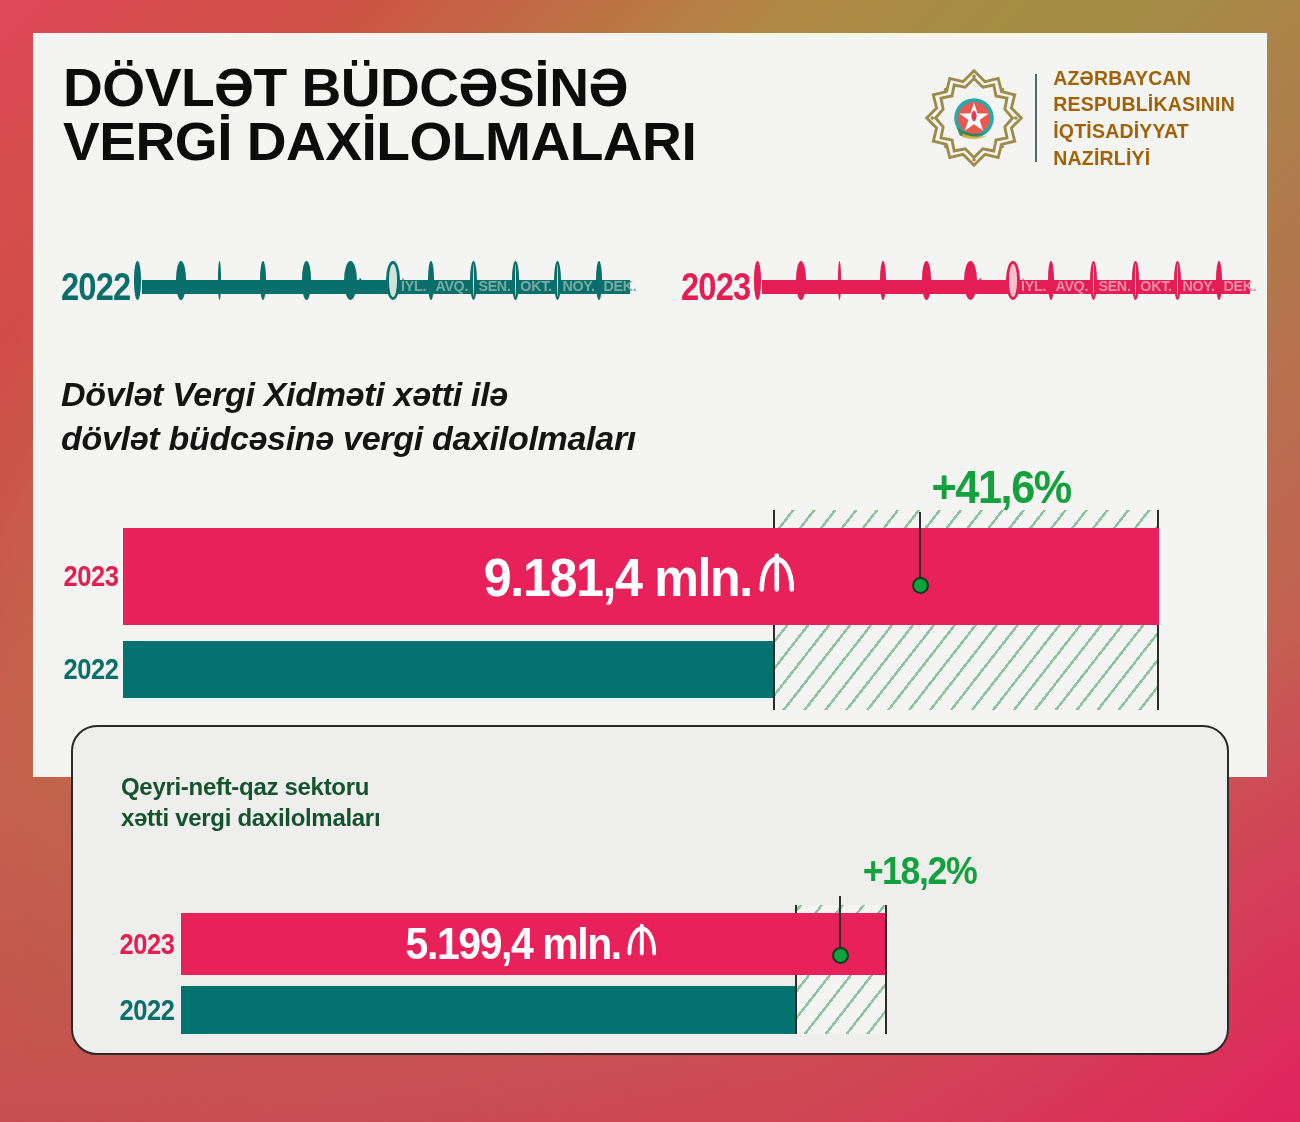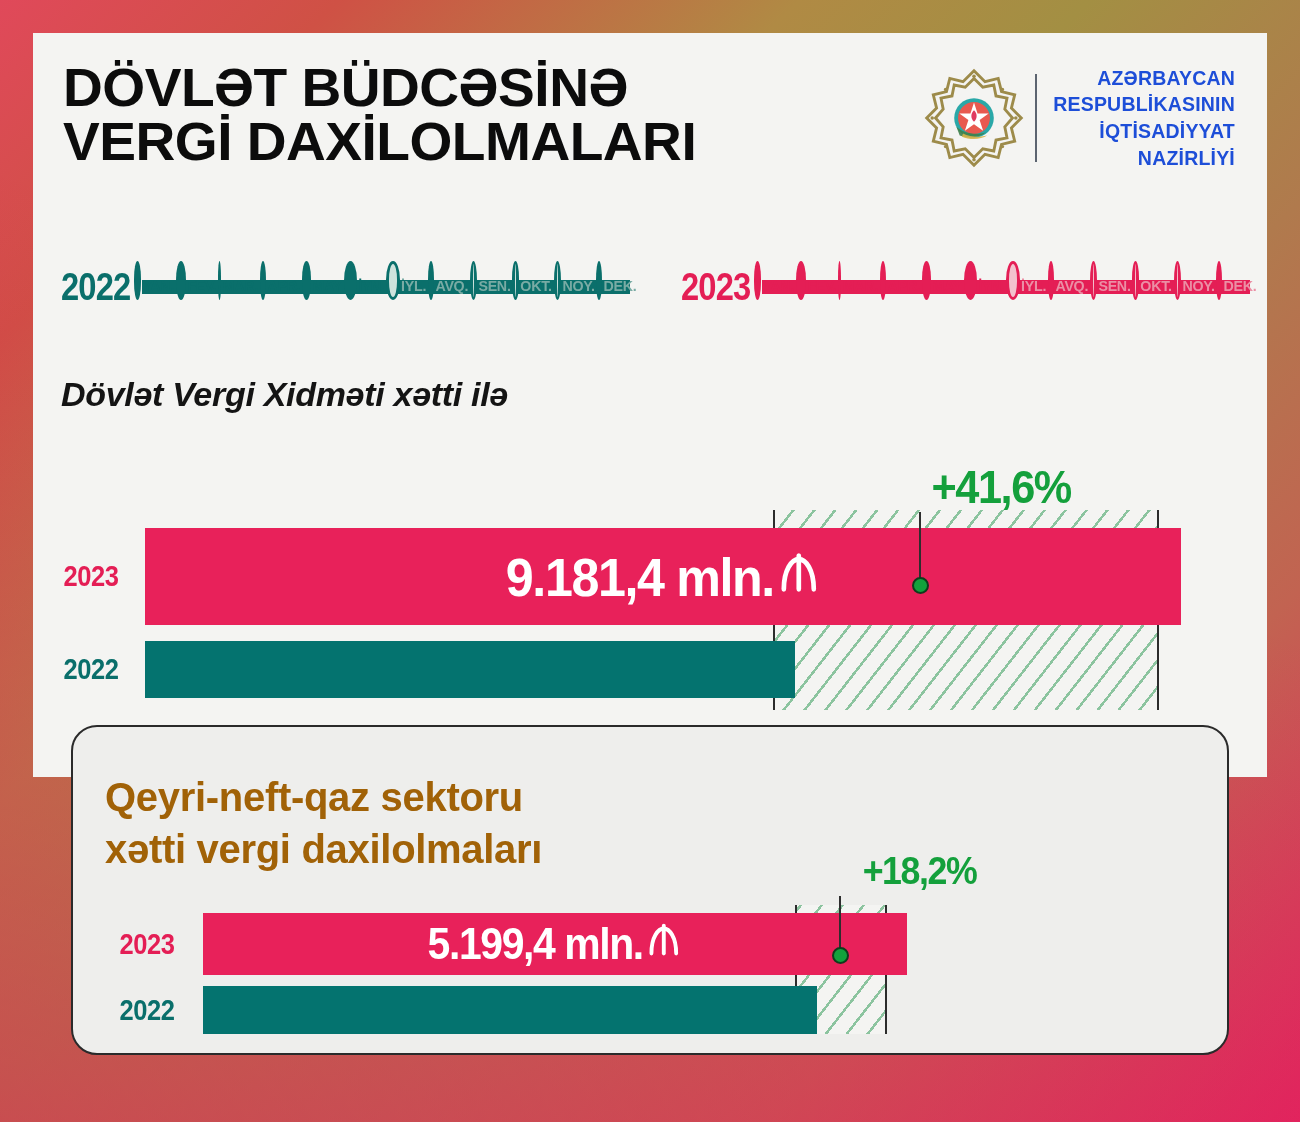--- a/index.html
+++ b/index.html
@@ -76,24 +76,23 @@
   #logo-divider {
     width: 2px;
     height: 88px;
     background: #5c6470;
     margin: 0 16px 0 6px;
   }
   #logo-text {
     font-size: 19.5px;
     font-weight: 700;
     line-height: 1.36;
-    color: #1d4ed8;
+    color: #a16207;
     letter-spacing: 0.2px;
     text-transform: uppercase;
-    text-align: right;
   }
   #logo-text div { white-space: nowrap; }
 
   
   .timeline {
     position: absolute;
     top: 228px;
     display: flex;
     align-items: flex-start;
   }
@@ -206,21 +205,20 @@
     transform-origin: right center;
   }
   .bar-label.y2023 { color: #e41e55; }
   .bar-label.y2022 { color: #0a6f6b; }
 
   .bar {
     position: absolute;
     display: flex;
     align-items: center;
     justify-content: center;
-    margin-left: 22px;
   }
   .bar.pink { background: #e8215a; }
   .bar.teal { background: #04736f; }
 
   .bar-value {
     color: #ffffff;
     font-size: 54px;
     font-weight: 800;
     font-stretch: condensed;
     letter-spacing: -1.5px;
@@ -266,26 +264,26 @@
     left: 38px;
     top: 692px;
     width: 1158px;
     height: 330px;
     border: 2px solid #2a2a2a;
     border-radius: 26px;
     background: #eeeeec;
   }
   #sec2-heading {
     position: absolute;
-    left: 72px;
+    left: 88px;
     top: 738px;
-    font-size: 40px;
+    font-size: 24px;
     font-weight: 800;
     line-height: 1.3;
-    color: #a16207;
+    color: #14532d;
     letter-spacing: -0.3px;
   }
 </style>
 </head>
 <body>
 
 <div id="frame">
   <div id="canvas">
 
     <div id="title">
@@ -430,20 +428,21 @@
           </div>
         <div class="tl-month off">
             <div class="tl-dot"></div>
             <div class="tl-label">DEK.</div>
           </div>
       </div>
     </div>
 
     <div id="sec1-heading">
       <div>Dövlət Vergi Xidməti xətti ilə</div>
+      <div>dövlət büdcəsinə vergi daxilolmaları</div>
     </div>
 
     <div class="chart" id="chart1">
 
       <div class="hatch" style="left:712px; top:22px; width:386px; height:200px;"></div>
       <div class="hatch-edge" style="left:712px; top:22px; height:200px;"></div>
       <div class="hatch-edge" style="left:1096px; top:22px; height:200px;"></div>
 
       <div class="bar pink" style="left:62px; top:40px; width:1036px; height:97px;">
         <div class="bar-value">

